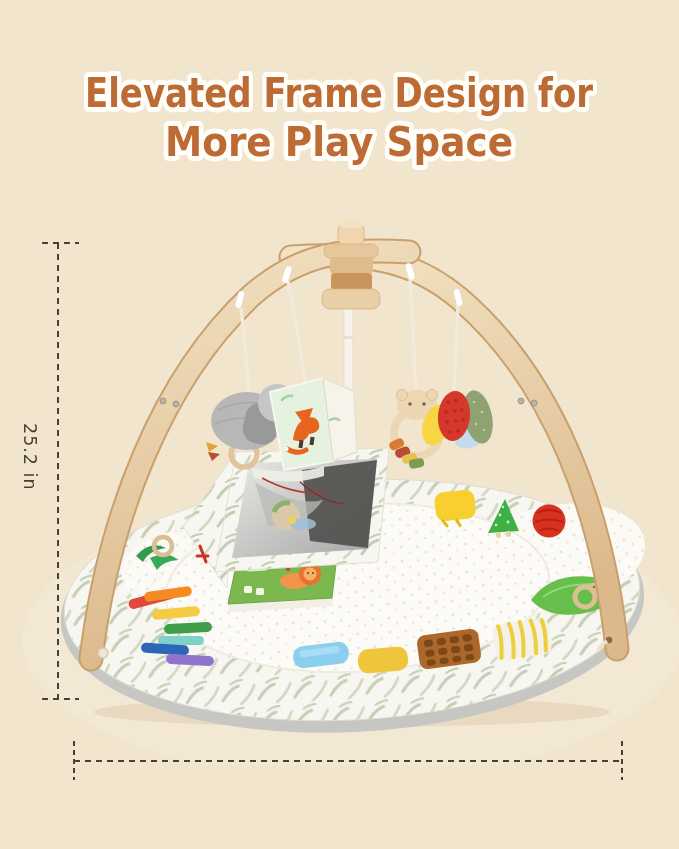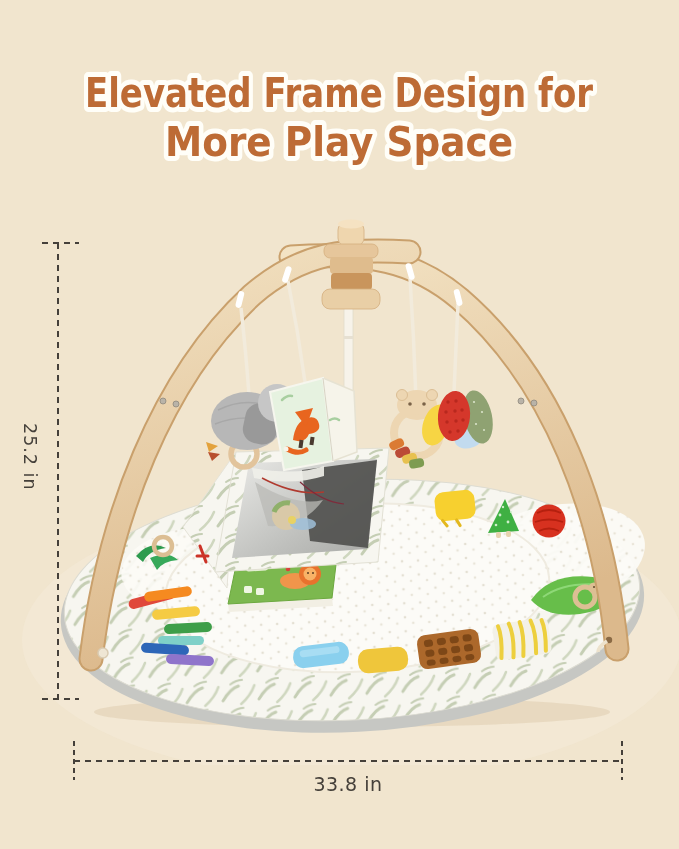--- a/index.html
+++ b/index.html
@@ -316,15 +316,14 @@
   </svg>
 
   <div class="dim dim-line-v"></div>
   <div class="dim dim-tick-top"></div>
   <div class="dim dim-tick-bottom"></div>
   <div class="dim dim-label-v">25.2 in</div>
 
   <div class="dim dim-line-h"></div>
   <div class="dim dim-tick-left"></div>
   <div class="dim dim-tick-right"></div>
-  <div class="dim dim-label-h">33.8 in</div>
 
 </div>
 
 </body></html>

